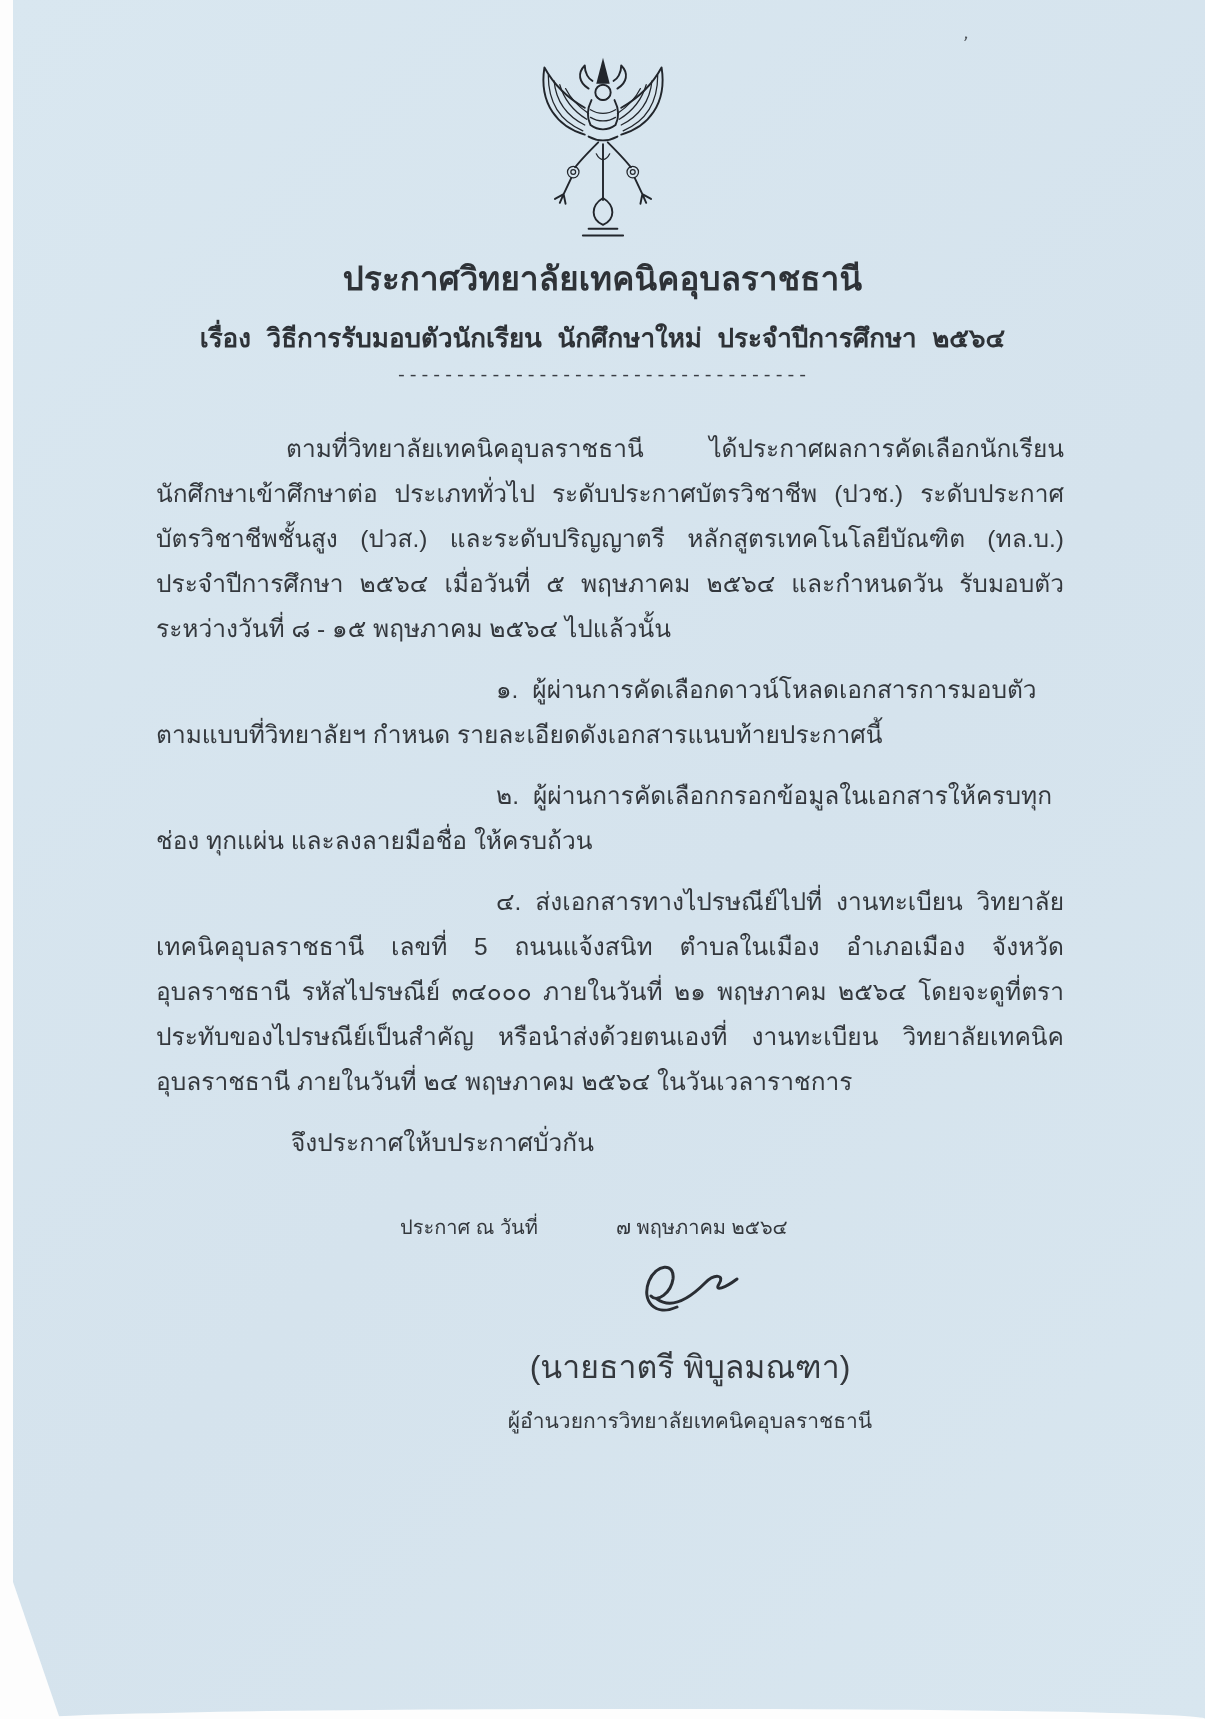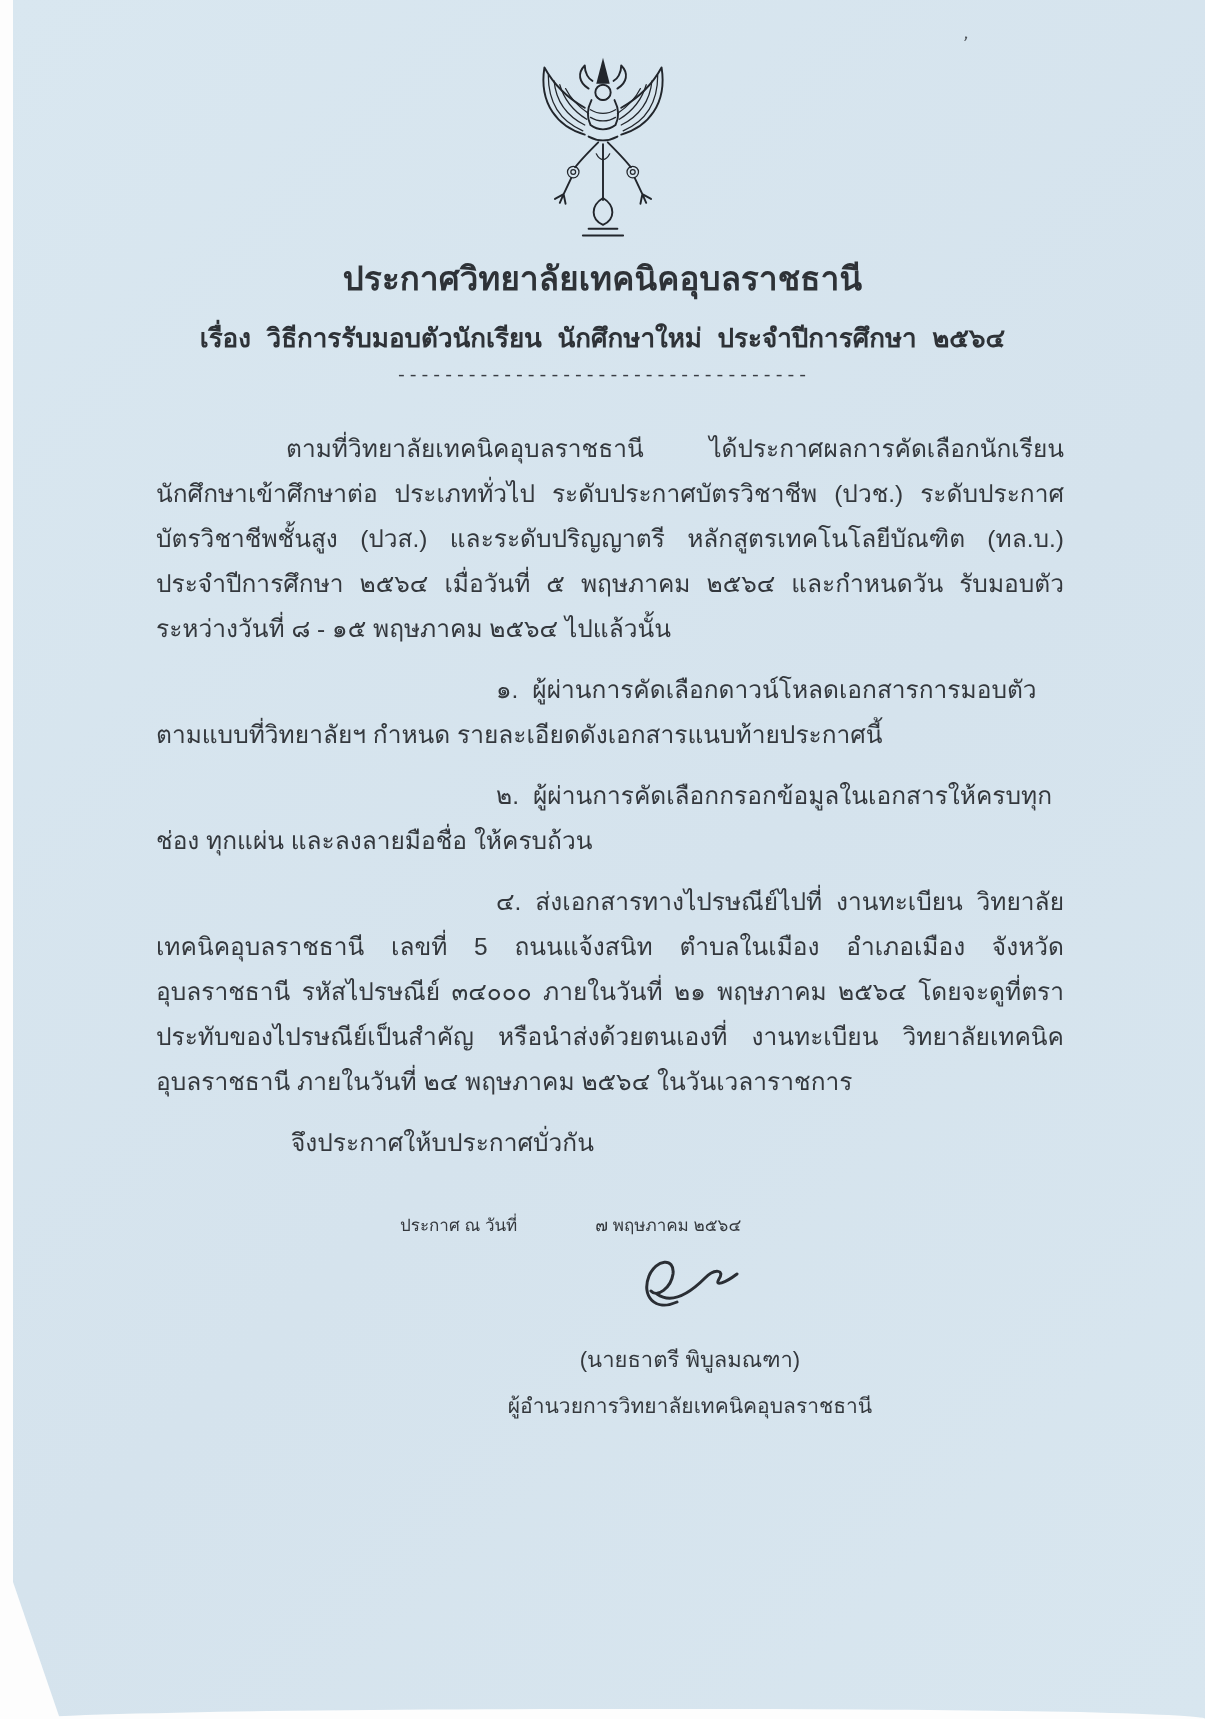--- a/index.html
+++ b/index.html
@@ -56,32 +56,32 @@
     line-height:45px;
     text-align:justify;
   }
   .doc-body p{margin:16px;}
   .para{text-indent:130px;}
   .list-item{text-indent:170px;margin-top:12px;}
   .item-number{display:inline-block;margin-right:14px;}
   .closing{text-indent:135px;margin-top:26px;}
   .date-row{
     margin:46px 4px 0 400px;
-    font-size:17px;
+    font-size:20px;
     display:flex;align-items:baseline;
   }
   .date-label{display:inline-block;}
   .date-value{display:inline-block;margin-left:78px;}
   .signature-block{
     width:420px;
     margin:6px 0 0 480px;
     text-align:center;
   }
   .signature-svg{display:block;margin:0 auto;}
-  .signer-name{font-size:22px;margin-top:6px;}
+  .signer-name{font-size:32px;margin-top:0;}
   .signer-title{font-size:21px;margin-top:12px;}
   .ink{stroke:#22262c;fill:none;stroke-width:2;stroke-linecap:round;stroke-linejoin:round;}
   .ink-thin{stroke:#22262c;fill:none;stroke-width:1.3;stroke-linecap:round;}
   .ink-fill{fill:#22262c;stroke:none;}
 </style>
 </head>
 <body>
 
 <div class="page">
 

